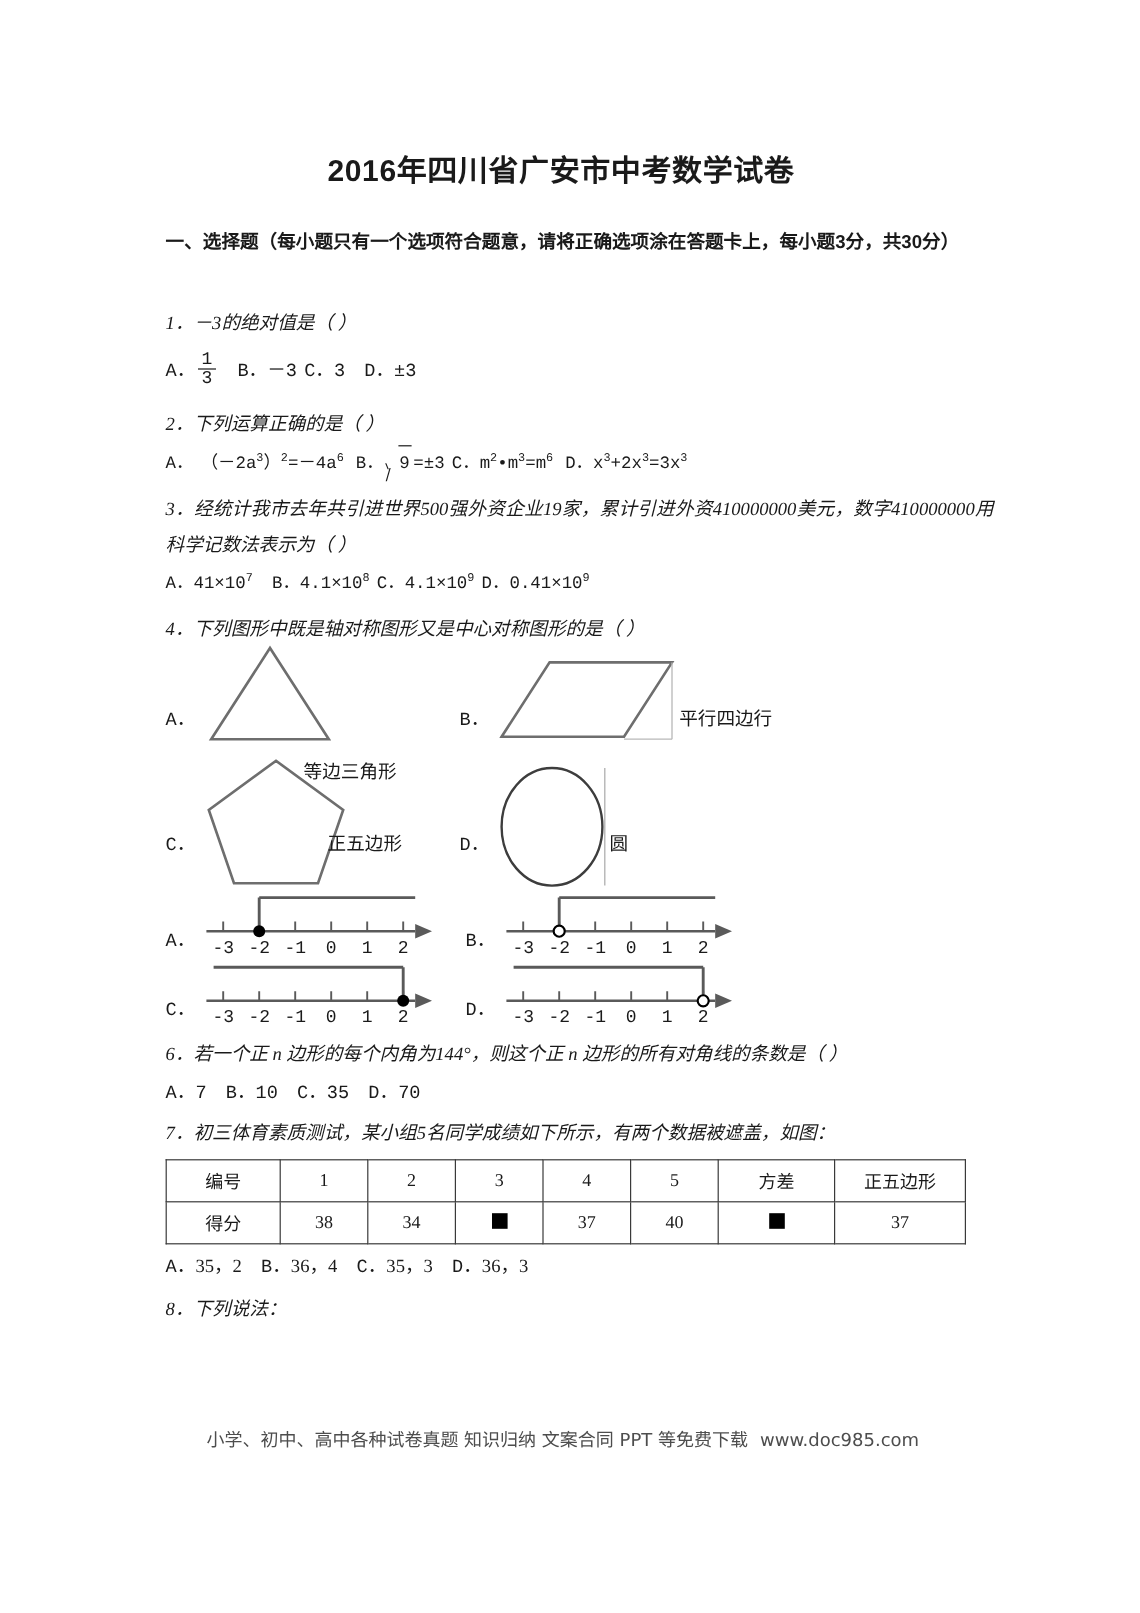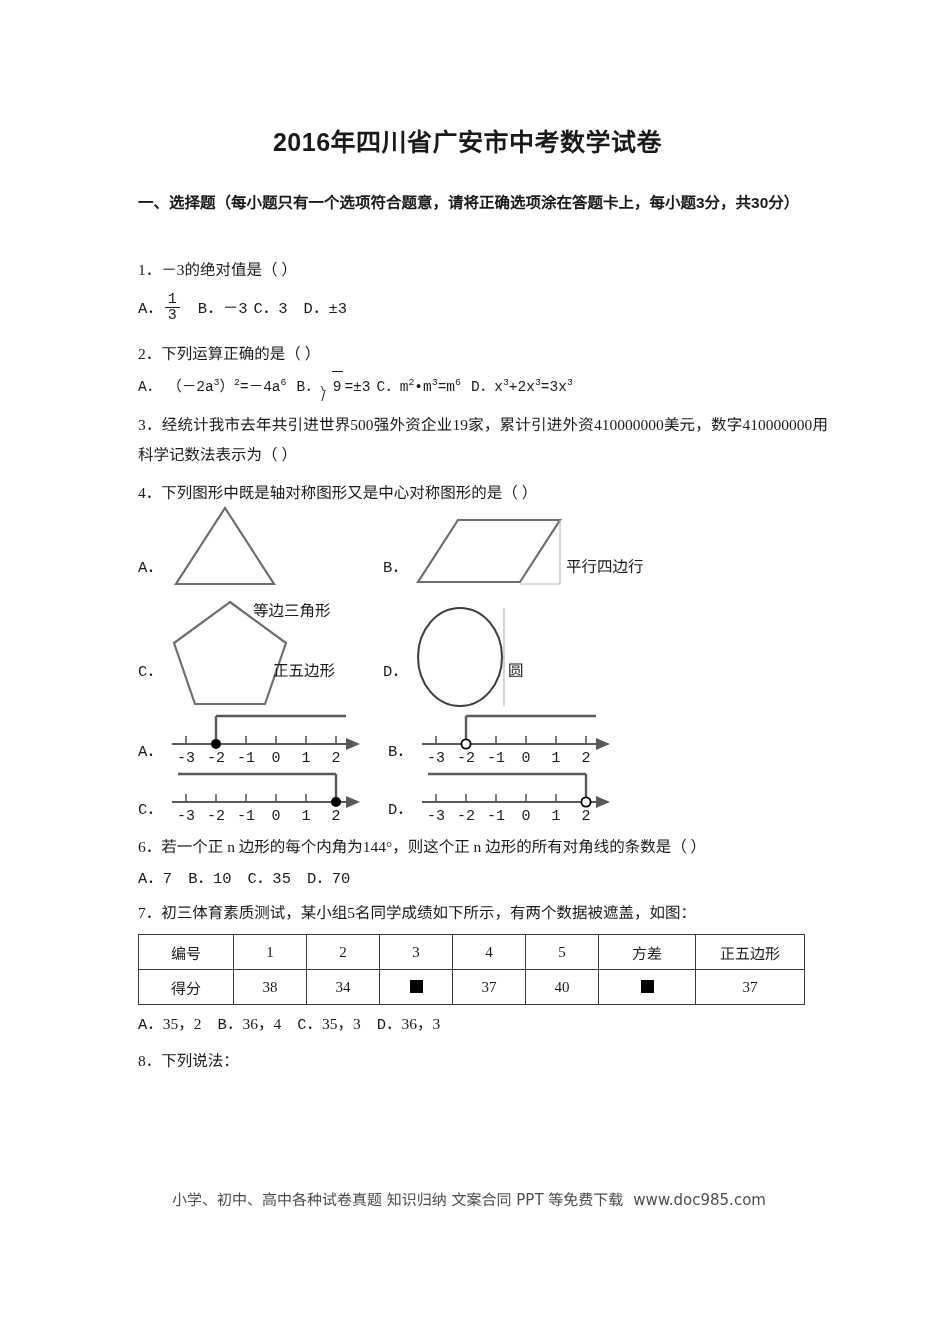--- a/index.html
+++ b/index.html
@@ -49,21 +49,21 @@
     position: absolute;
     top: 255px;
     left: 138px;
     width: 690px;
   }
   .q {
     font-size: 15.5px;
     line-height: 30px;
     margin: 0 0 2px 0;
   }
-  .q-stem { margin-bottom: 2px; }
+  .q-stem { margin-bottom: 2px; font-style: italic; }
   .opts {
     font-size: 15.5px;
     line-height: 30px;
     font-family: "Liberation Mono", "DejaVu Sans Mono", monospace;
     white-space: nowrap;
   }
   .opts .cn { font-family: "Liberation Serif", serif; }
   sup { font-size: 0.68em; vertical-align: super; line-height: 0; }
   .frac {
     display: inline-block;
@@ -193,20 +193,23 @@
 
     <div class="q q-stem" style="margin-top:8px;">
       <span>2．</span><span>下列运算正确的是（      ）</span>
     </div>
     <div class="opts" style="font-size:14.5px;">
       <span>A．</span><span class="sp6"></span><span>（－2a<sup>3</sup>）<sup>2</sup>=－4a<sup>6</sup></span><span class="sp10"></span><span>B．</span><span class="radical"><span class="rad-body">9</span></span><span>=±3</span><span class="sp6"></span><span>C．</span><span>m<sup>2</sup>•m<sup>3</sup>=m<sup>6</sup></span><span class="sp10"></span><span>D．</span><span>x<sup>3</sup>+2x<sup>3</sup>=3x<sup>3</sup></span>
     </div>
 
     <div class="q q-stem" style="margin-top:8px; text-align:justify;">
       <span>3．</span><span>经统计我市去年共引进世界500强外资企业19家，累计引进外资410000000美元，数字410000000用科学记数法表示为（      ）</span>
+    </div>
+    <div class="opts" style="font-size:14.5px;">
+      <span>A．</span><span>41×10<sup>7</sup></span><span class="sp16"></span><span>B．</span><span>4.1×10<sup>8</sup></span><span class="sp6"></span><span>C．</span><span>4.1×10<sup>9</sup></span><span class="sp6"></span><span>D．</span><span>0.41×10<sup>9</sup></span>
     </div>
 
     <div class="q q-stem" style="margin-top:8px;">
       <span>4．</span><span>下列图形中既是轴对称图形又是中心对称图形的是（      ）</span>
     </div>
 
     <div class="shape-row">
       <span class="shape-label" style="left:0px; top:44px;">A．</span>
       <div class="shape-svg" style="left:32px; top:-6px;">
         <svg width="110" height="86" viewBox="0 0 110 86">

